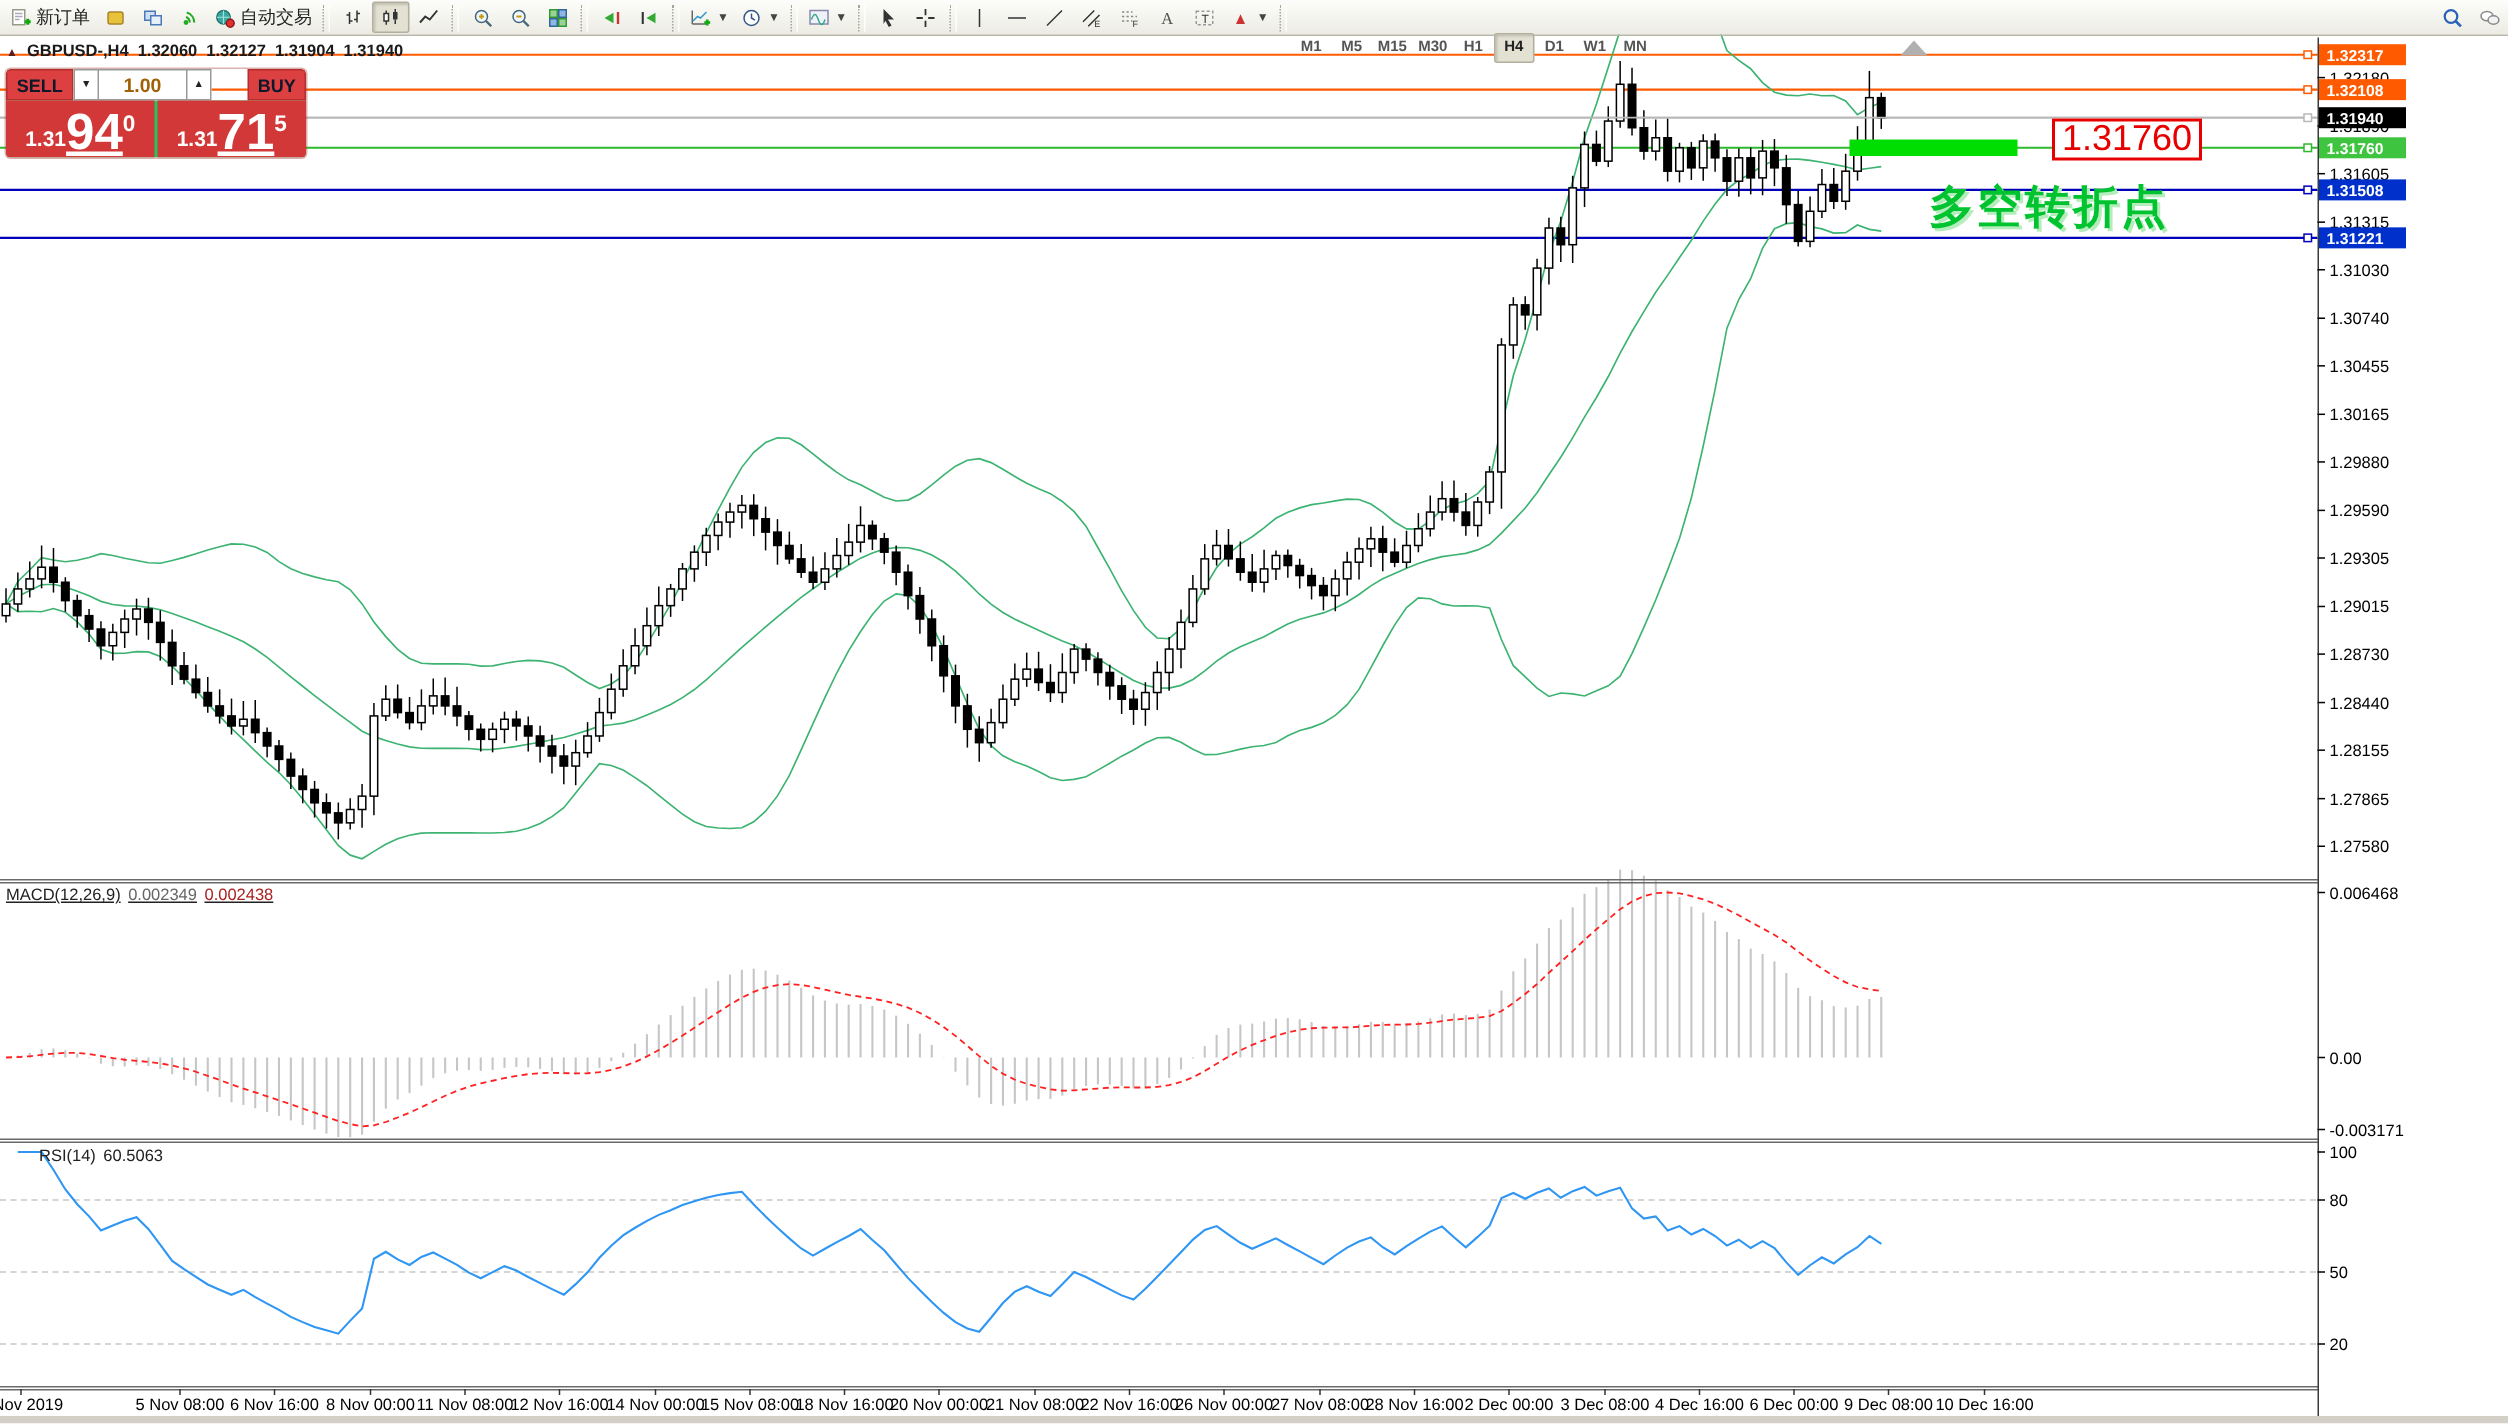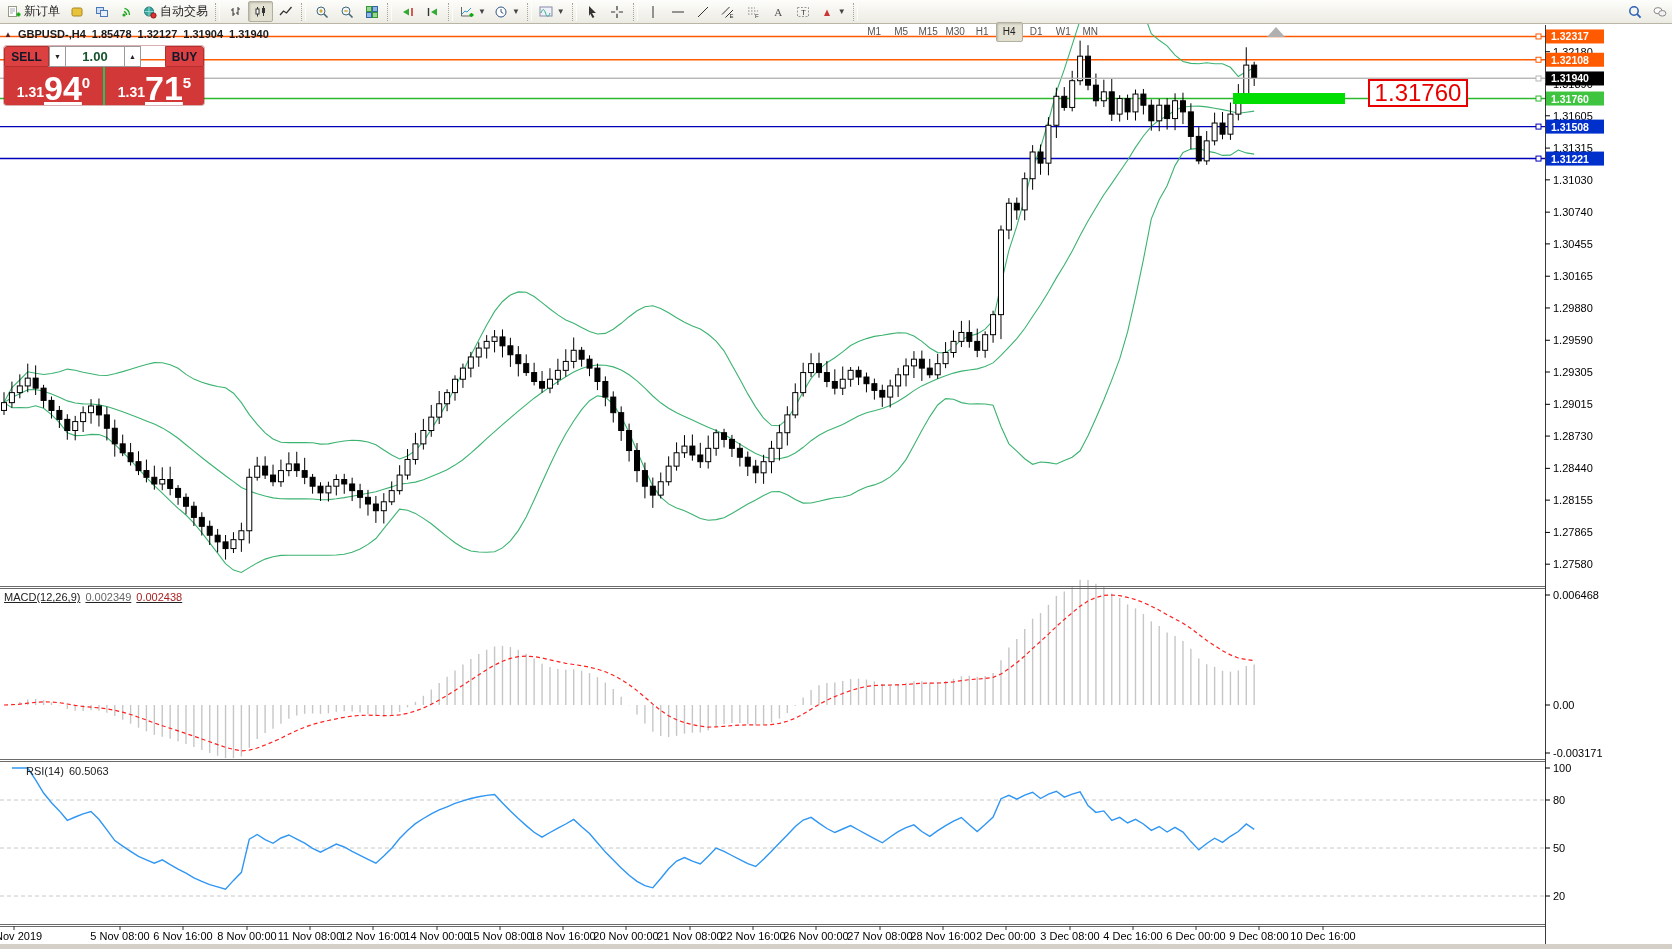--- a/index.html
+++ b/index.html
@@ -10,21 +10,21 @@
   
   #toolbar { position:absolute; left:0; top:0; width:1672px; height:24px;
     background:linear-gradient(#fdfdfb,#ecebe3); border-bottom:1px solid #b9b5a7;
     display:flex; align-items:center; padding-left:3px; z-index:30; }
   .tbtn { height:21px; min-width:25px; display:flex; align-items:center; justify-content:center;
     gap:3px; padding:0 3px; border:1px solid transparent; border-radius:2px; cursor:default; }
   .tbtn.active { background:#e3e1d2; border:1px solid #b3af9e; box-shadow:inset 1px 1px 2px rgba(0,0,0,.18); }
   .tbtn .lbl { font-size:12px; color:#222; white-space:nowrap; }
   .tbtn .dd { font-size:8px; color:#444; margin-left:1px; }
   .tsep { width:5px; height:18px; margin:0 3px; border-left:1px dotted #a8a496; border-right:1px solid #fdfdfb; }
-  .tfbtn { height:20px; min-width:27px; text-align:center; font-size:10px; font-weight:normal; color:#555;
+  .tfbtn { height:20px; min-width:27px; text-align:center; font-size:10px; font-weight:bold; color:#555;
     display:flex; align-items:center; justify-content:center; border:1px solid transparent; border-radius:2px;margin-top:40px; }
   .tfbtn.active { background:#e3e1d2; border:1px solid #b3af9e; box-shadow:inset 1px 1px 2px rgba(0,0,0,.18); color:#222; }
   .tspacer { flex:1; }
   .ico svg { display:block; }
 
   
   #chart-svg { position:absolute; left:0; top:0; z-index:1; }
 
   
   #chart-title { position:absolute; left:4px; top:28px; z-index:10; font-size:11px; font-weight:bold;
@@ -34,21 +34,21 @@
   #oneclick { position:absolute; left:4px; top:46px; width:200px; z-index:20; font-weight:bold;
     border-radius:3px; overflow:hidden; box-shadow:0 0 0 1px rgba(150,30,30,.35); }
   #oc-row1 { display:flex; height:21px; }
   .oc-btn { background:#dc4040; color:#0f172a; font-size:12px; display:flex; align-items:center;
     justify-content:center; border:1px solid #b52f2f; }
   #oc-sell-btn { width:45px; border-radius:3px 0 0 0; }
   #oc-buy-btn  { flex:1; border-radius:0 3px 0 0;margin-left:24px; }
   .oc-spin { width:17px; background:#fff; border:1px solid #9a9a9a; font-size:7px; color:#222;
     display:flex; align-items:center; justify-content:center; }
   #oc-volume { width:58px; border:1px solid #9a9a9a; border-left:none; border-right:none;
-    text-align:center; font-size:13px; font-weight:bold; color:#14532d; outline:none; }
+    text-align:center; font-size:13px; font-weight:bold; color:#a16207; outline:none; }
   #oc-row2 { display:flex; gap:2px; background:#22c55e;text-align:right; }
   .oc-price { width:99px; height:38px; background:#d23838; color:#fff; display:flex;
     align-items:flex-end; justify-content:center; padding-bottom:2px; }
   .oc-price .small { font-size:14px; margin-bottom:3px; }
   .oc-price .big { font-size:34px; line-height:30px;text-decoration:underline; }
   .oc-price .sup { font-size:15px; margin-bottom:12px; }
 
   #macd-label,#rsi-label { position:absolute; left:4px; z-index:10; font-size:11px; color:#222; }
   #macd-label { top:591px;text-decoration:underline; }
   #rsi-label { top:765px;margin-left:22px; }
@@ -951,21 +951,21 @@
             <ellipse cx="5" cy="5.7" rx="4" ry="3.1" fill="#fff" stroke="#888"></ellipse>
             <ellipse cx="9.3" cy="8.3" rx="3.6" ry="2.8" fill="#f2f2f2" stroke="#888"></ellipse>
           </svg>
         </span>
       </div>
     </div>
 
 <div id="chart-title">
   <span class="warn">▲</span>
   <span>GBPUSD-,H4</span>
-  <span>1.85478</span>
+  <span>1.32060</span>
   <span>1.32127</span>
   <span>1.31904</span>
   <span>1.31940</span>
 </div>
 
 <div id="oneclick">
   <div id="oc-row1">
     <div class="oc-btn" id="oc-sell-btn">SELL</div>
     <div class="oc-spin">▼</div>
     <input id="oc-volume" value="1.00" style="">
@@ -987,14 +987,15 @@
 </div>
 
 <div id="macd-label">
   <span>MACD(12,26,9)</span><span class="v1">0.002349</span><span class="v2">0.002438</span>
 </div>
 <div id="rsi-label">
   <span>RSI(14)</span><span class="v">60.5063</span>
 </div>
 
 <div id="red-box">1.31760</div>
+<div id="turn-text">多空转折点</div>
 
 </div>
 
 </body></html>

